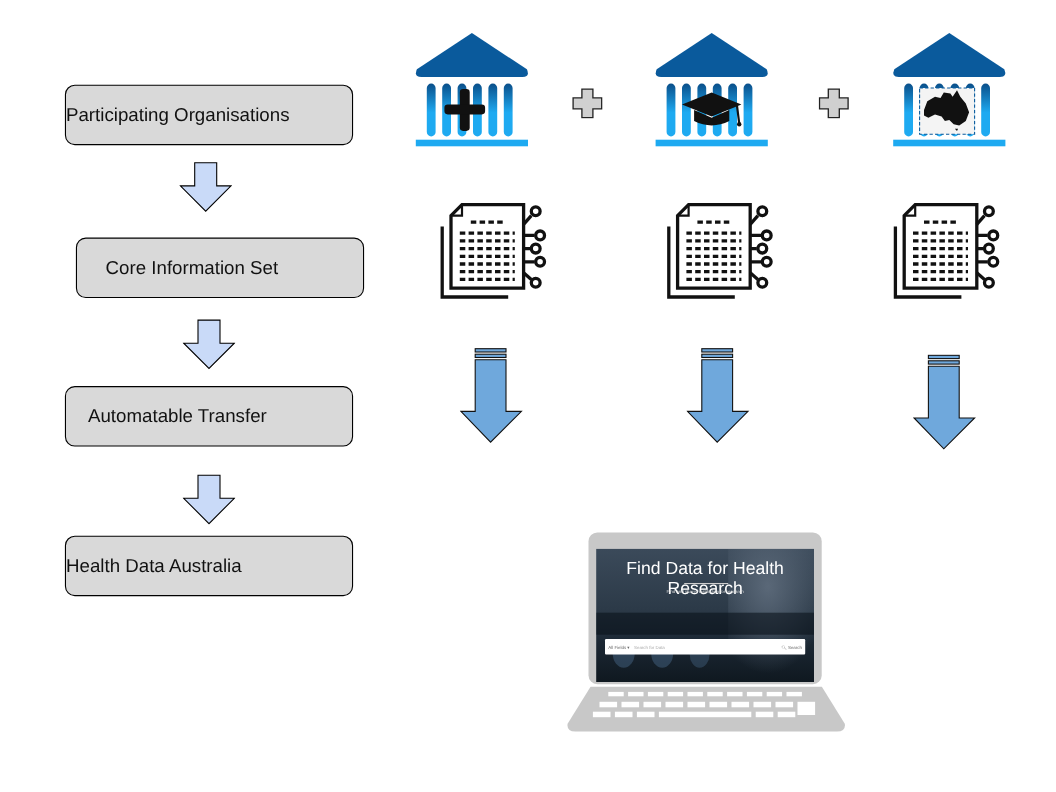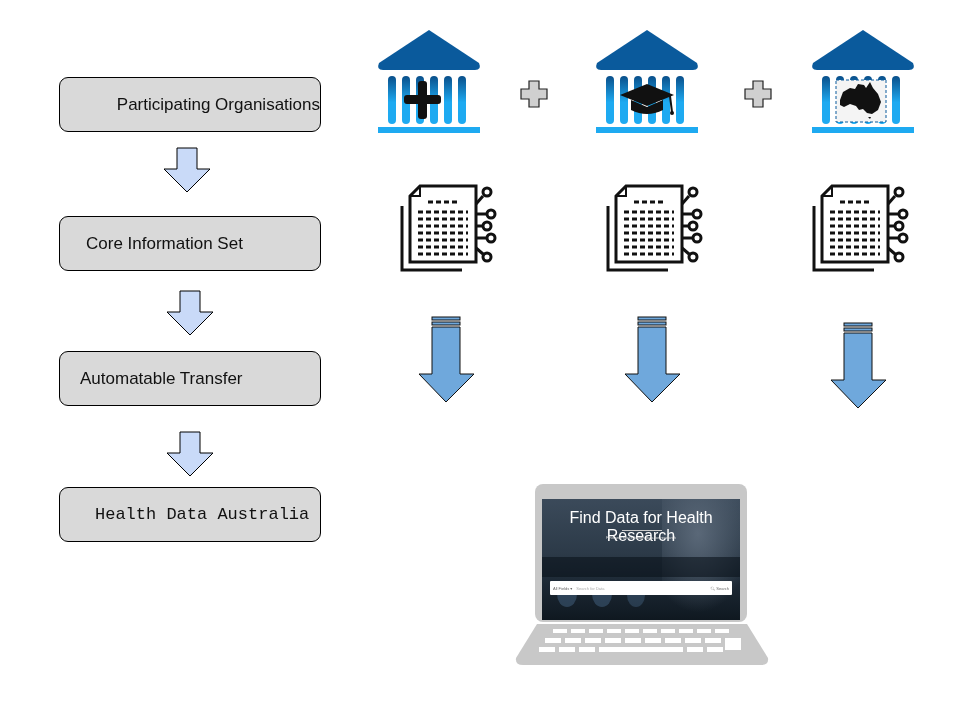--- a/index.html
+++ b/index.html
@@ -9,42 +9,42 @@
   .down-arrow{position:absolute;}
   svg{display:block;}
   .abs{position:absolute;}
   .screen-title{position:absolute;left:0;right:0;top:10px;text-align:center;color:#fff;font-size:16px;}
   .screen-sub{position:absolute;left:0;right:0;top:36px;text-align:center;color:#ddd;font-size:4px;}
   .searchbar{position:absolute;left:8px;right:8px;top:82px;height:14px;background:#fff;border-radius:1px;display:flex;align-items:center;font-size:4px;color:#666;padding:0 3px;box-sizing:border-box;}
 </style>
 </head>
 <body>
 
-<div class="step" style="top:77px;justify-content:flex-end;">
+<div class="step" style="top:77px;justify-content:flex-start;">
   <span>Participating Organisations</span>
 </div>
 <svg class="down-arrow" style="left:163px;top:147px" width="48" height="46" viewBox="0 0 48 46">
   <polygon points="14,1 34,1 34,22 47,22 24,45 1,22 14,22" fill="#c9daf8" stroke="#000" stroke-width="1"></polygon>
 </svg>
 
-<div class="step" style="top:216px;padding-left:26px;">
+<div class="step" style="top:216px;padding-left:26px;margin-left:10px;">
   <span>Core Information Set</span>
 </div>
 <svg class="down-arrow" style="left:166px;top:290px" width="48" height="46" viewBox="0 0 48 46">
   <polygon points="14,1 34,1 34,22 47,22 24,45 1,22 14,22" fill="#c9daf8" stroke="#000" stroke-width="1"></polygon>
 </svg>
 
 <div class="step" style="top:351px;padding-left:20px;">
   <span>Automatable Transfer</span>
 </div>
 <svg class="down-arrow" style="left:166px;top:431px" width="48" height="46" viewBox="0 0 48 46">
   <polygon points="14,1 34,1 34,22 47,22 24,45 1,22 14,22" fill="#c9daf8" stroke="#000" stroke-width="1"></polygon>
 </svg>
 
-<div class="step" style="top:487px;padding-left:35px;font-family:Liberation Mono, monospace;">
+<div class="step" style="top:487px;">
   <span>Health Data Australia</span>
 </div>
 
 <svg width="0" height="0" style="position:absolute">
   <defs>
     <linearGradient id="colg" x1="0" y1="0" x2="0" y2="1">
       <stop offset="0" stop-color="#0a4f8a"></stop>
       <stop offset="0.55" stop-color="#1eaaf1"></stop>
       <stop offset="1" stop-color="#1eaaf1"></stop>
     </linearGradient>

